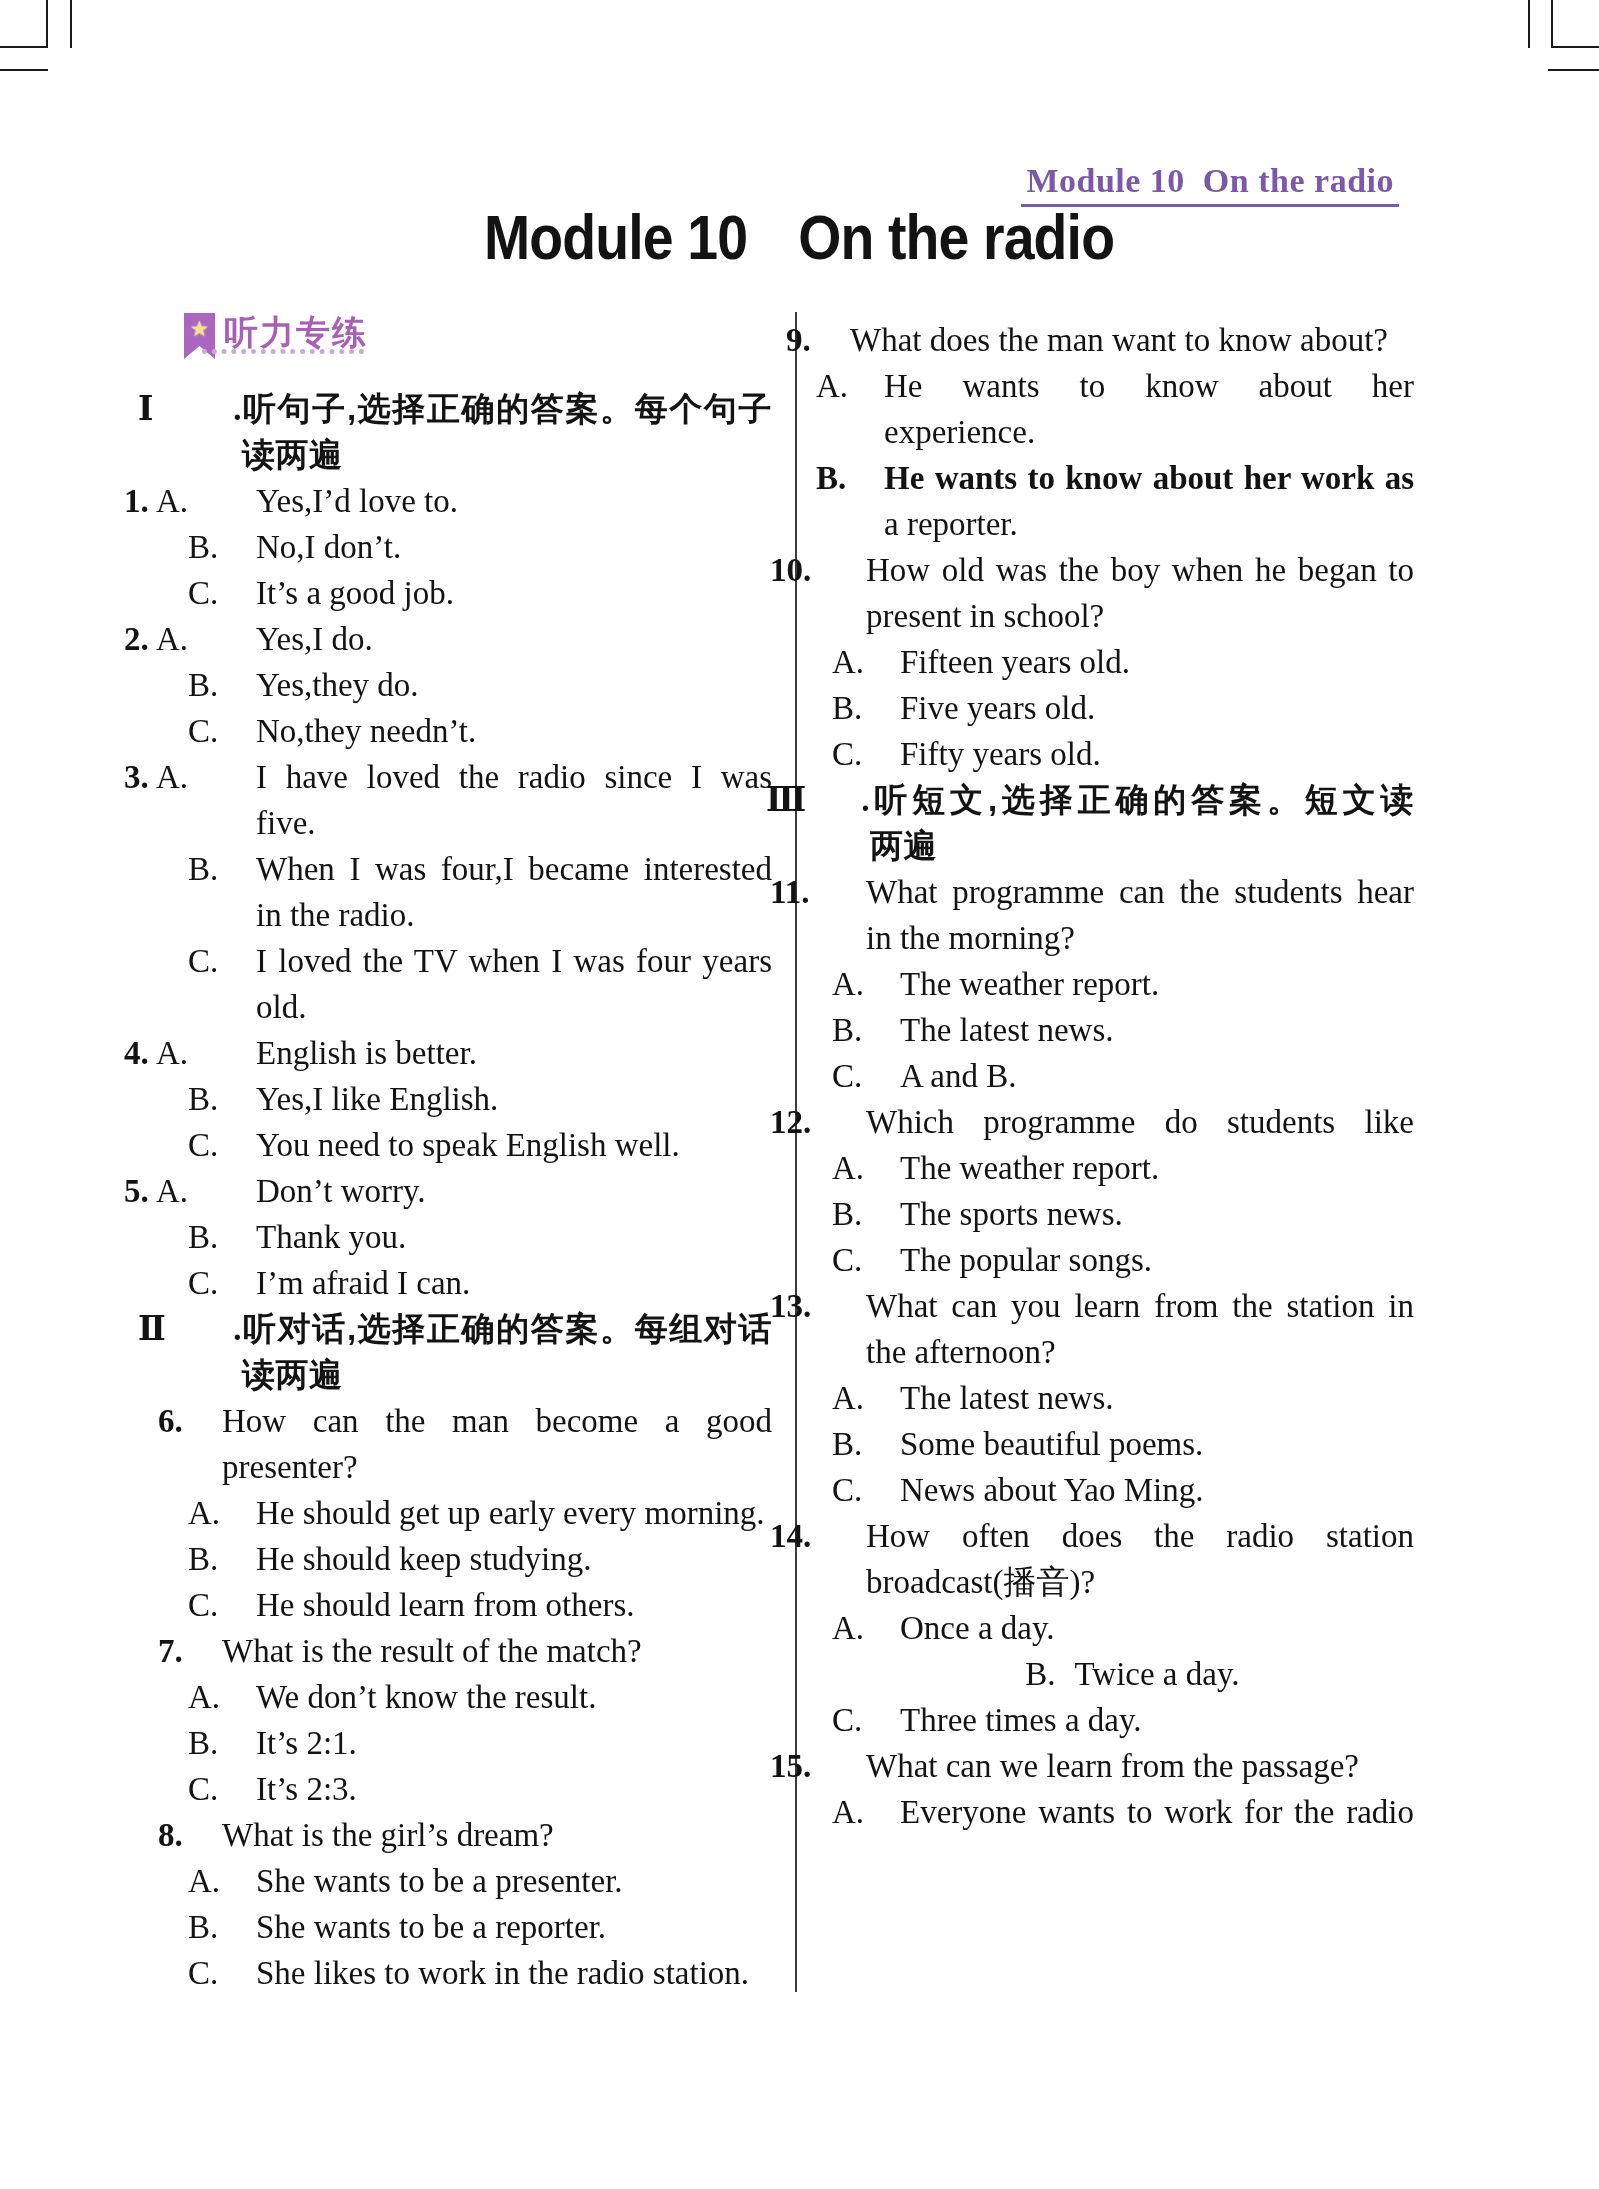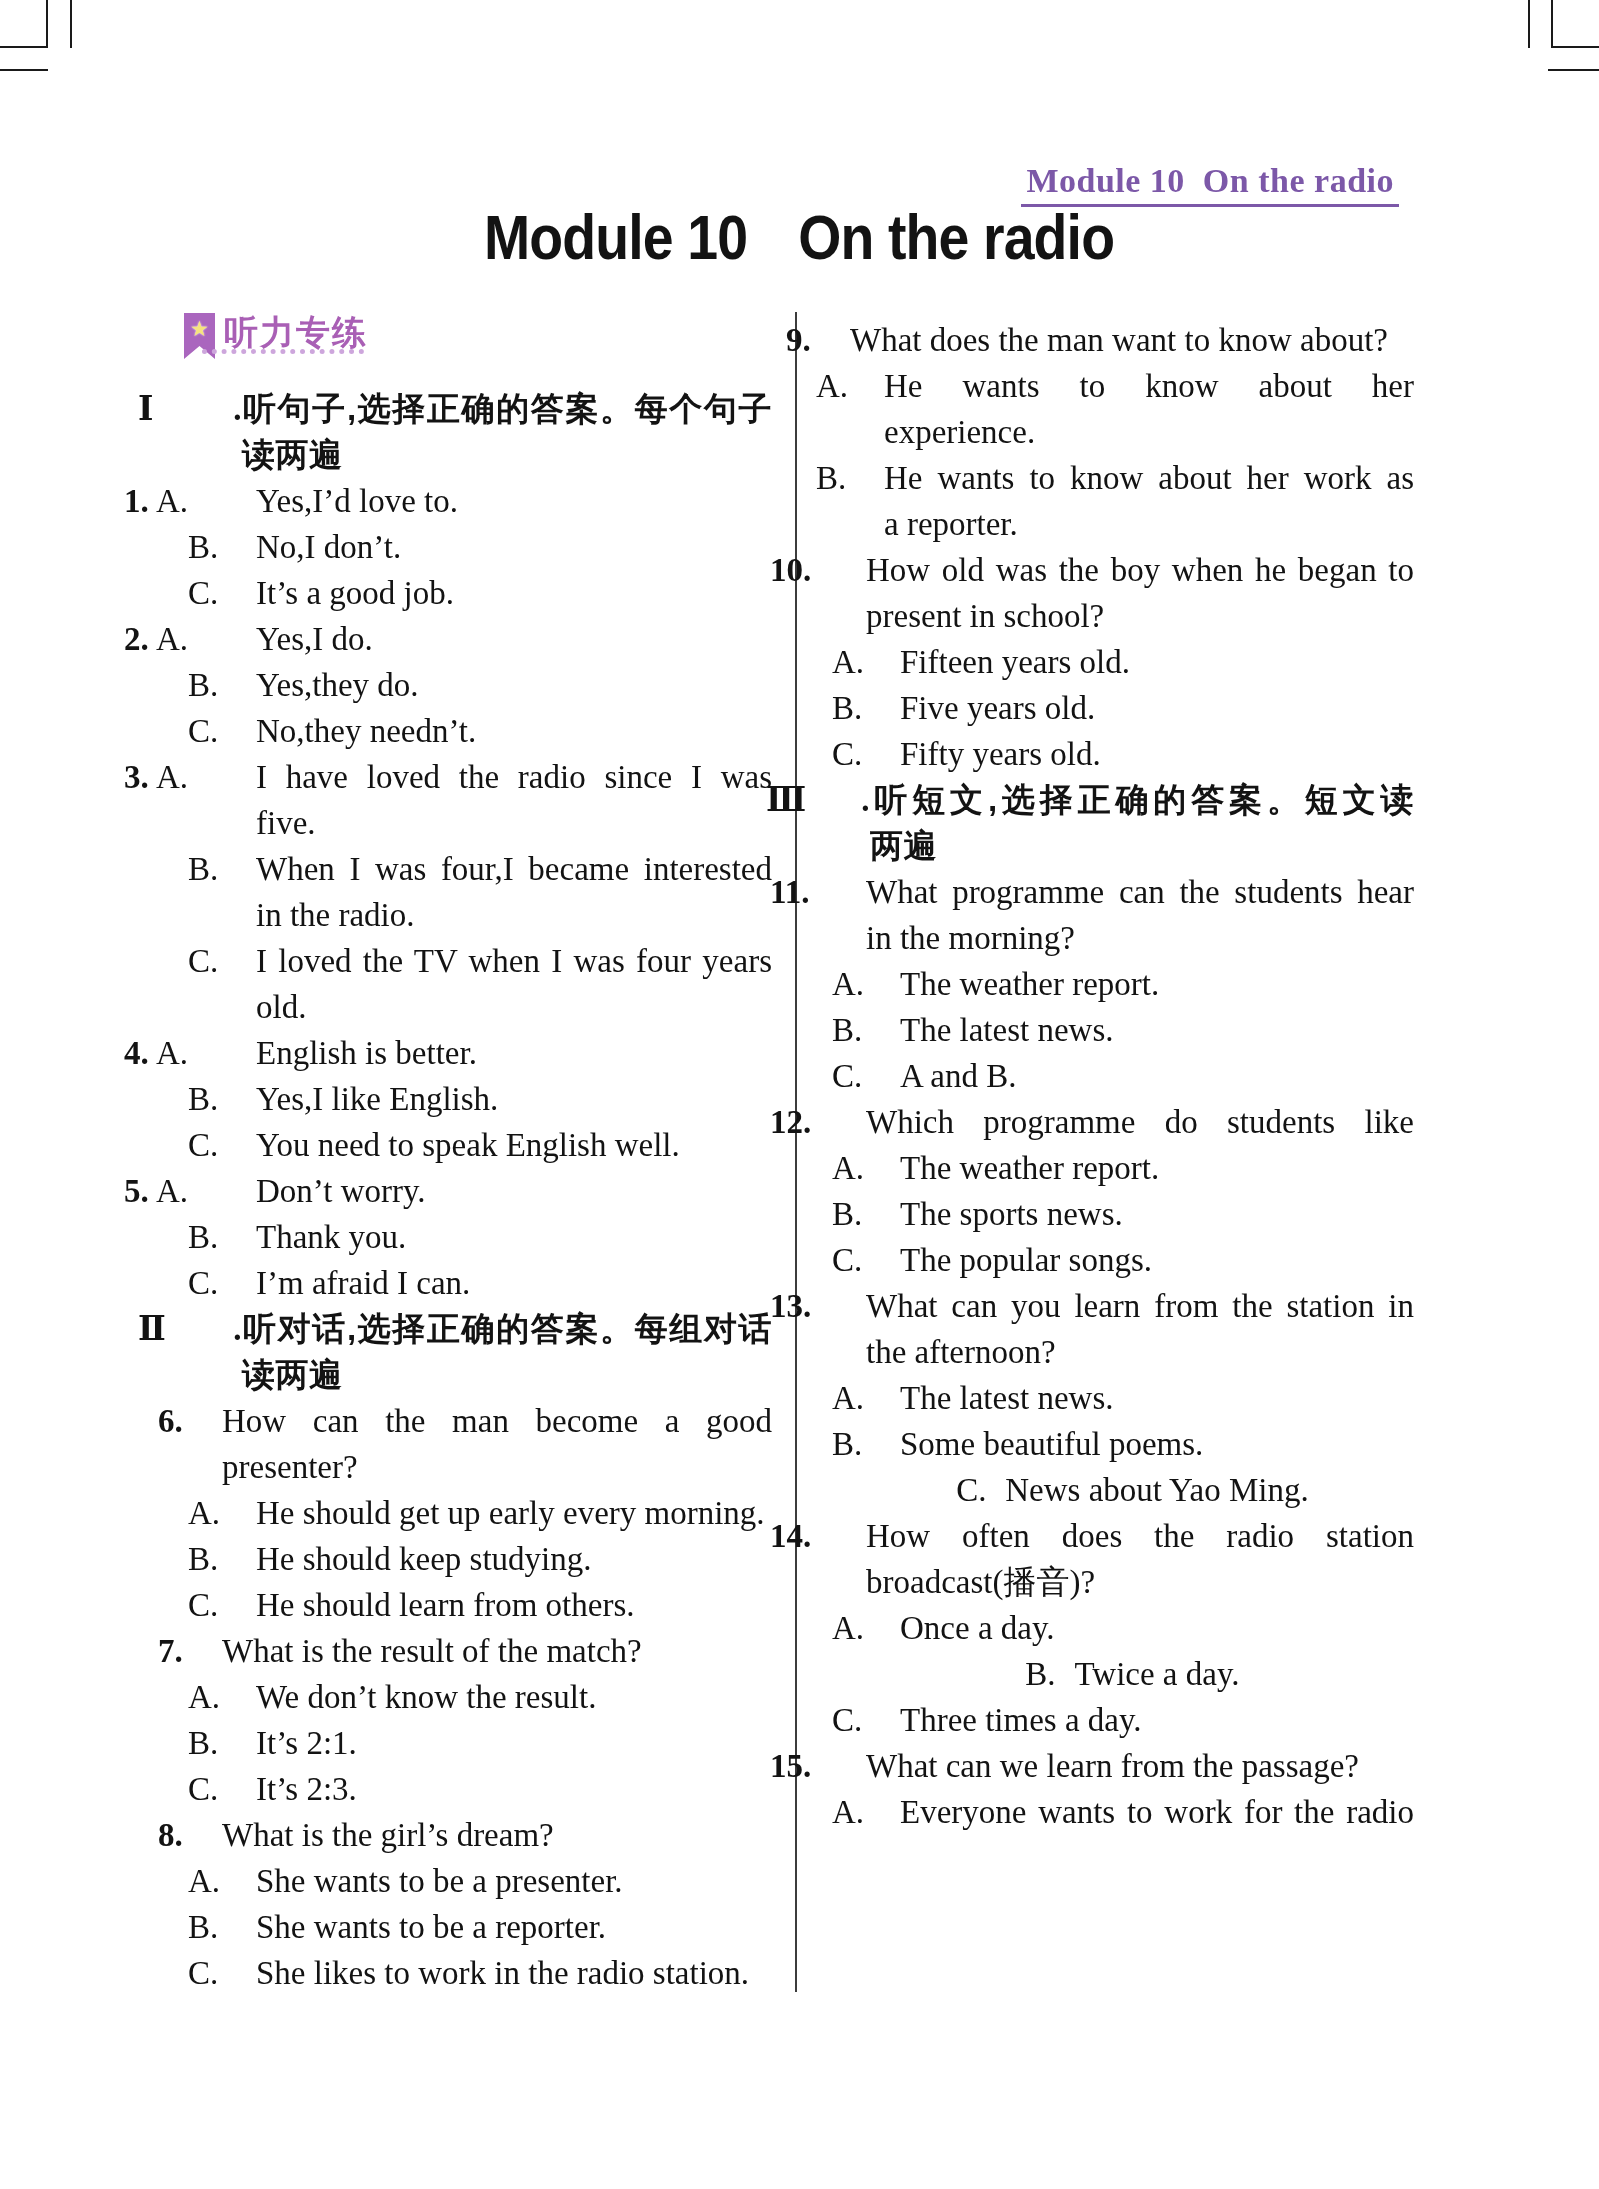--- a/index.html
+++ b/index.html
@@ -205,21 +205,21 @@
   <div class="col-right">
     <div id="col-right-blocks">
         <div class="para " style="padding-left: 32px;">
           <div class="line" style="text-indent: -32px;"><span class="num w1">9.</span>What does the man want to know about?</div>
         </div>
         <div class="para " style="padding-left: 34px; margin-left: 32px;">
           <div class="line jl" style="text-indent: -34px;"><span class="letter">A.</span>He wants to know about her</div>
           <div class="line">experience.</div>
         </div>
         <div class="para " style="padding-left: 34px; margin-left: 32px;">
-          <div class="line jl" style="text-indent: -34px;"><span class="letter">B.</span>He wants to know about her work as</div>
+          <div class="line jl" style="text-indent: -34px; font-weight: bold;"><span class="letter">B.</span>He wants to know about her work as</div>
         </div>
         <div class="para " style="padding-left: 34px; margin-left: 32px;">
           <div class="line">a reporter.</div>
         </div>
         <div class="para " style="padding-left: 48px;">
           <div class="line jl" style="text-indent: -48px;"><span class="num w2">10.</span>How old was the boy when he began to</div>
           <div class="line">present in school?</div>
         </div>
         <div class="para " style="padding-left: 34px; margin-left: 48px;">
           <div class="line" style="text-indent: -34px;"><span class="letter">A.</span>Fifteen years old.</div>
@@ -262,21 +262,21 @@
         <div class="para " style="padding-left: 48px;">
           <div class="line jl" style="text-indent: -48px;"><span class="num w2">13.</span>What can you learn from the station in</div>
           <div class="line">the afternoon?</div>
         </div>
         <div class="para " style="padding-left: 34px; margin-left: 48px;">
           <div class="line" style="text-indent: -34px;"><span class="letter">A.</span>The latest news.</div>
         </div>
         <div class="para " style="padding-left: 34px; margin-left: 48px;">
           <div class="line" style="text-indent: -34px;"><span class="letter">B.</span>Some beautiful poems.</div>
         </div>
-        <div class="para " style="padding-left: 34px; margin-left: 48px; text-align: center;">
+        <div class="para " style="padding-left: 34px; margin-left: 48px;">
           <div class="line" style="text-indent: -34px;"><span class="letter">C.</span>News about Yao Ming.</div>
         </div>
         <div class="para " style="padding-left: 48px;">
           <div class="line jl" style="text-indent: -48px;"><span class="num w2">14.</span>How often does the radio station</div>
           <div class="line">broadcast(播音)?</div>
         </div>
         <div class="para " style="padding-left: 34px; margin-left: 48px;">
           <div class="line" style="text-indent: -34px;"><span class="letter">A.</span>Once a day.</div>
         </div>
         <div class="para " style="padding-left: 34px; margin-left: 48px; text-align: center;">

